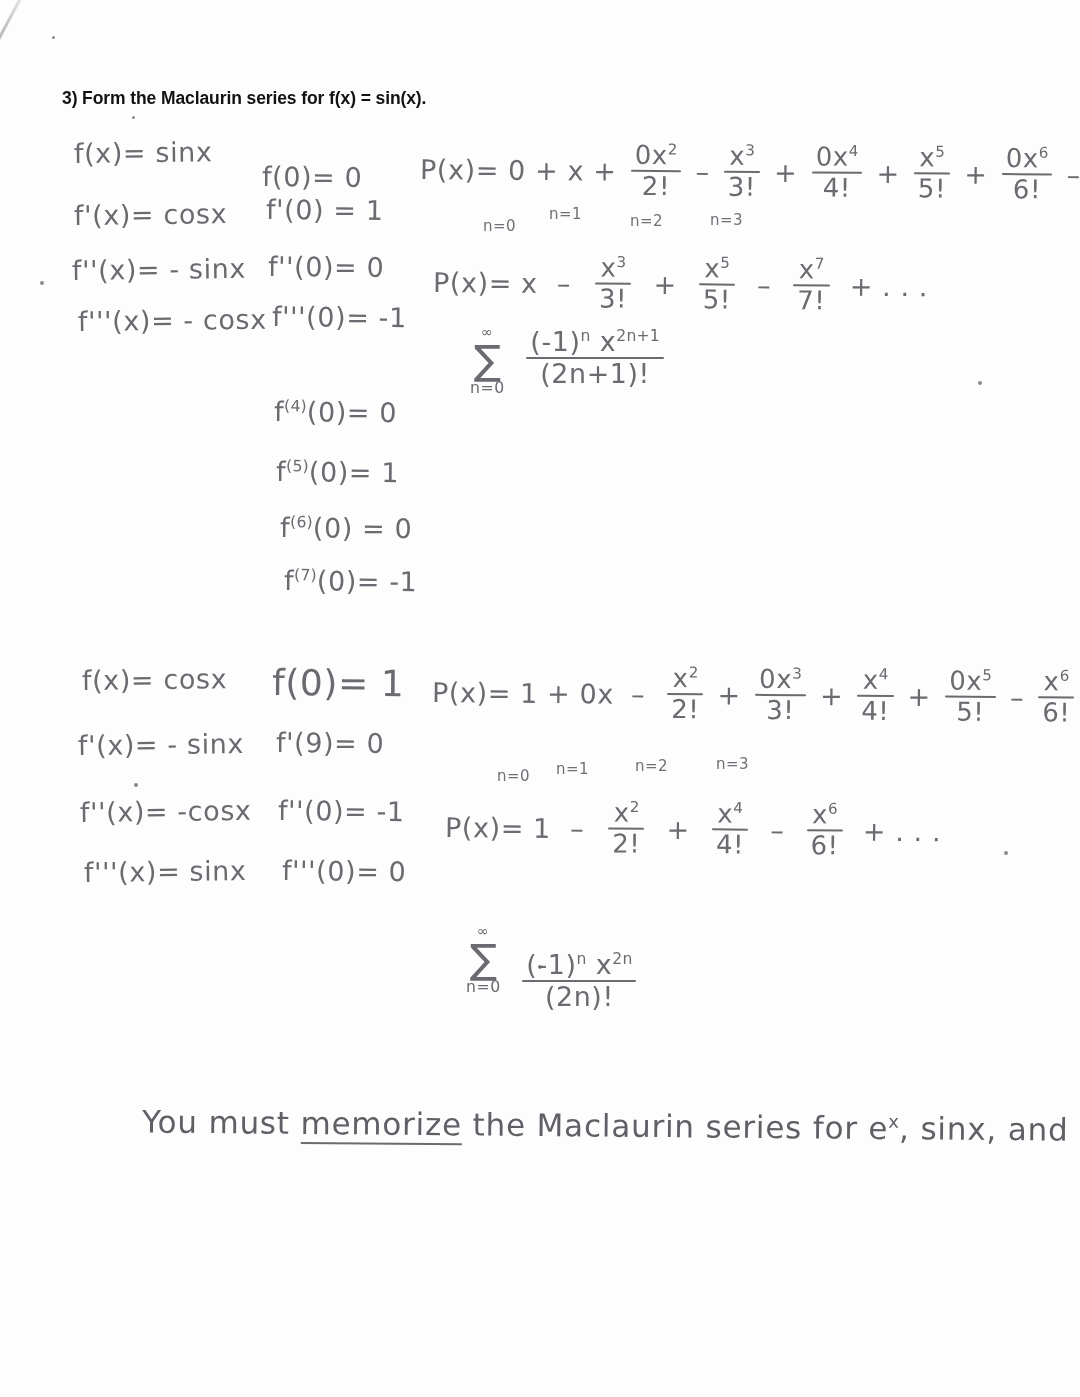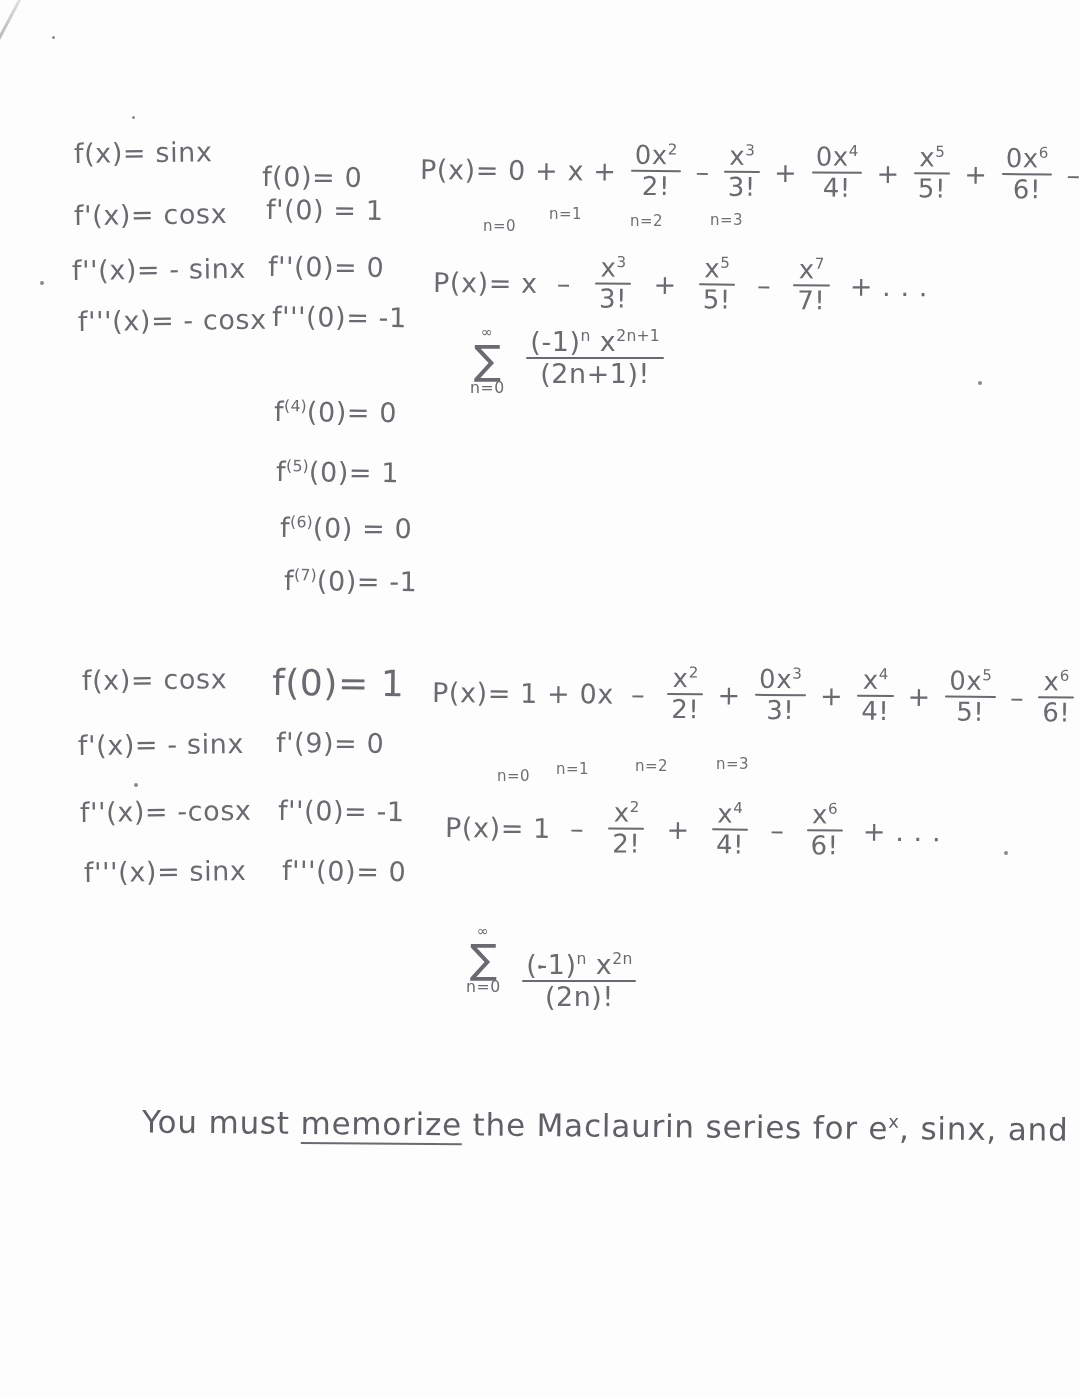--- a/index.html
+++ b/index.html
@@ -137,20 +137,21 @@
 
   <div class="scan-streak"></div>
   <div class="speck" style="left:52px; top:36px; width:3px; height:3px;"></div>
   <div class="speck" style="left:40px; top:281px; width:4px; height:4px;"></div>
   <div class="speck" style="left:978px; top:381px; width:4px; height:4px;"></div>
   <div class="speck" style="left:1004px; top:851px; width:4px; height:4px;"></div>
   <div class="speck" style="left:132px; top:116px; width:3px; height:3px;"></div>
   <div class="speck" style="left:134px; top:783px; width:4px; height:4px;"></div>
   <div class="speck" style="left:538px; top:965px; width:4px; height:4px;"></div>
 
+  <div class="prompt" style="left:62px; top:88px;">3) Form the Maclaurin series for f(x) = sin(x).</div>
 
   <div class="hw sl1" style="left:74px; top:138px; font-size:27px;">
     <span>f(x)= sinx</span>
   </div>
   <div class="hw sl1" style="left:74px; top:200px; font-size:27px;">
     <span>f'(x)= cosx</span>
   </div>
   <div class="hw sl1" style="left:72px; top:255px; font-size:27px;">
     <span>f''(x)= - sinx</span>
   </div>

